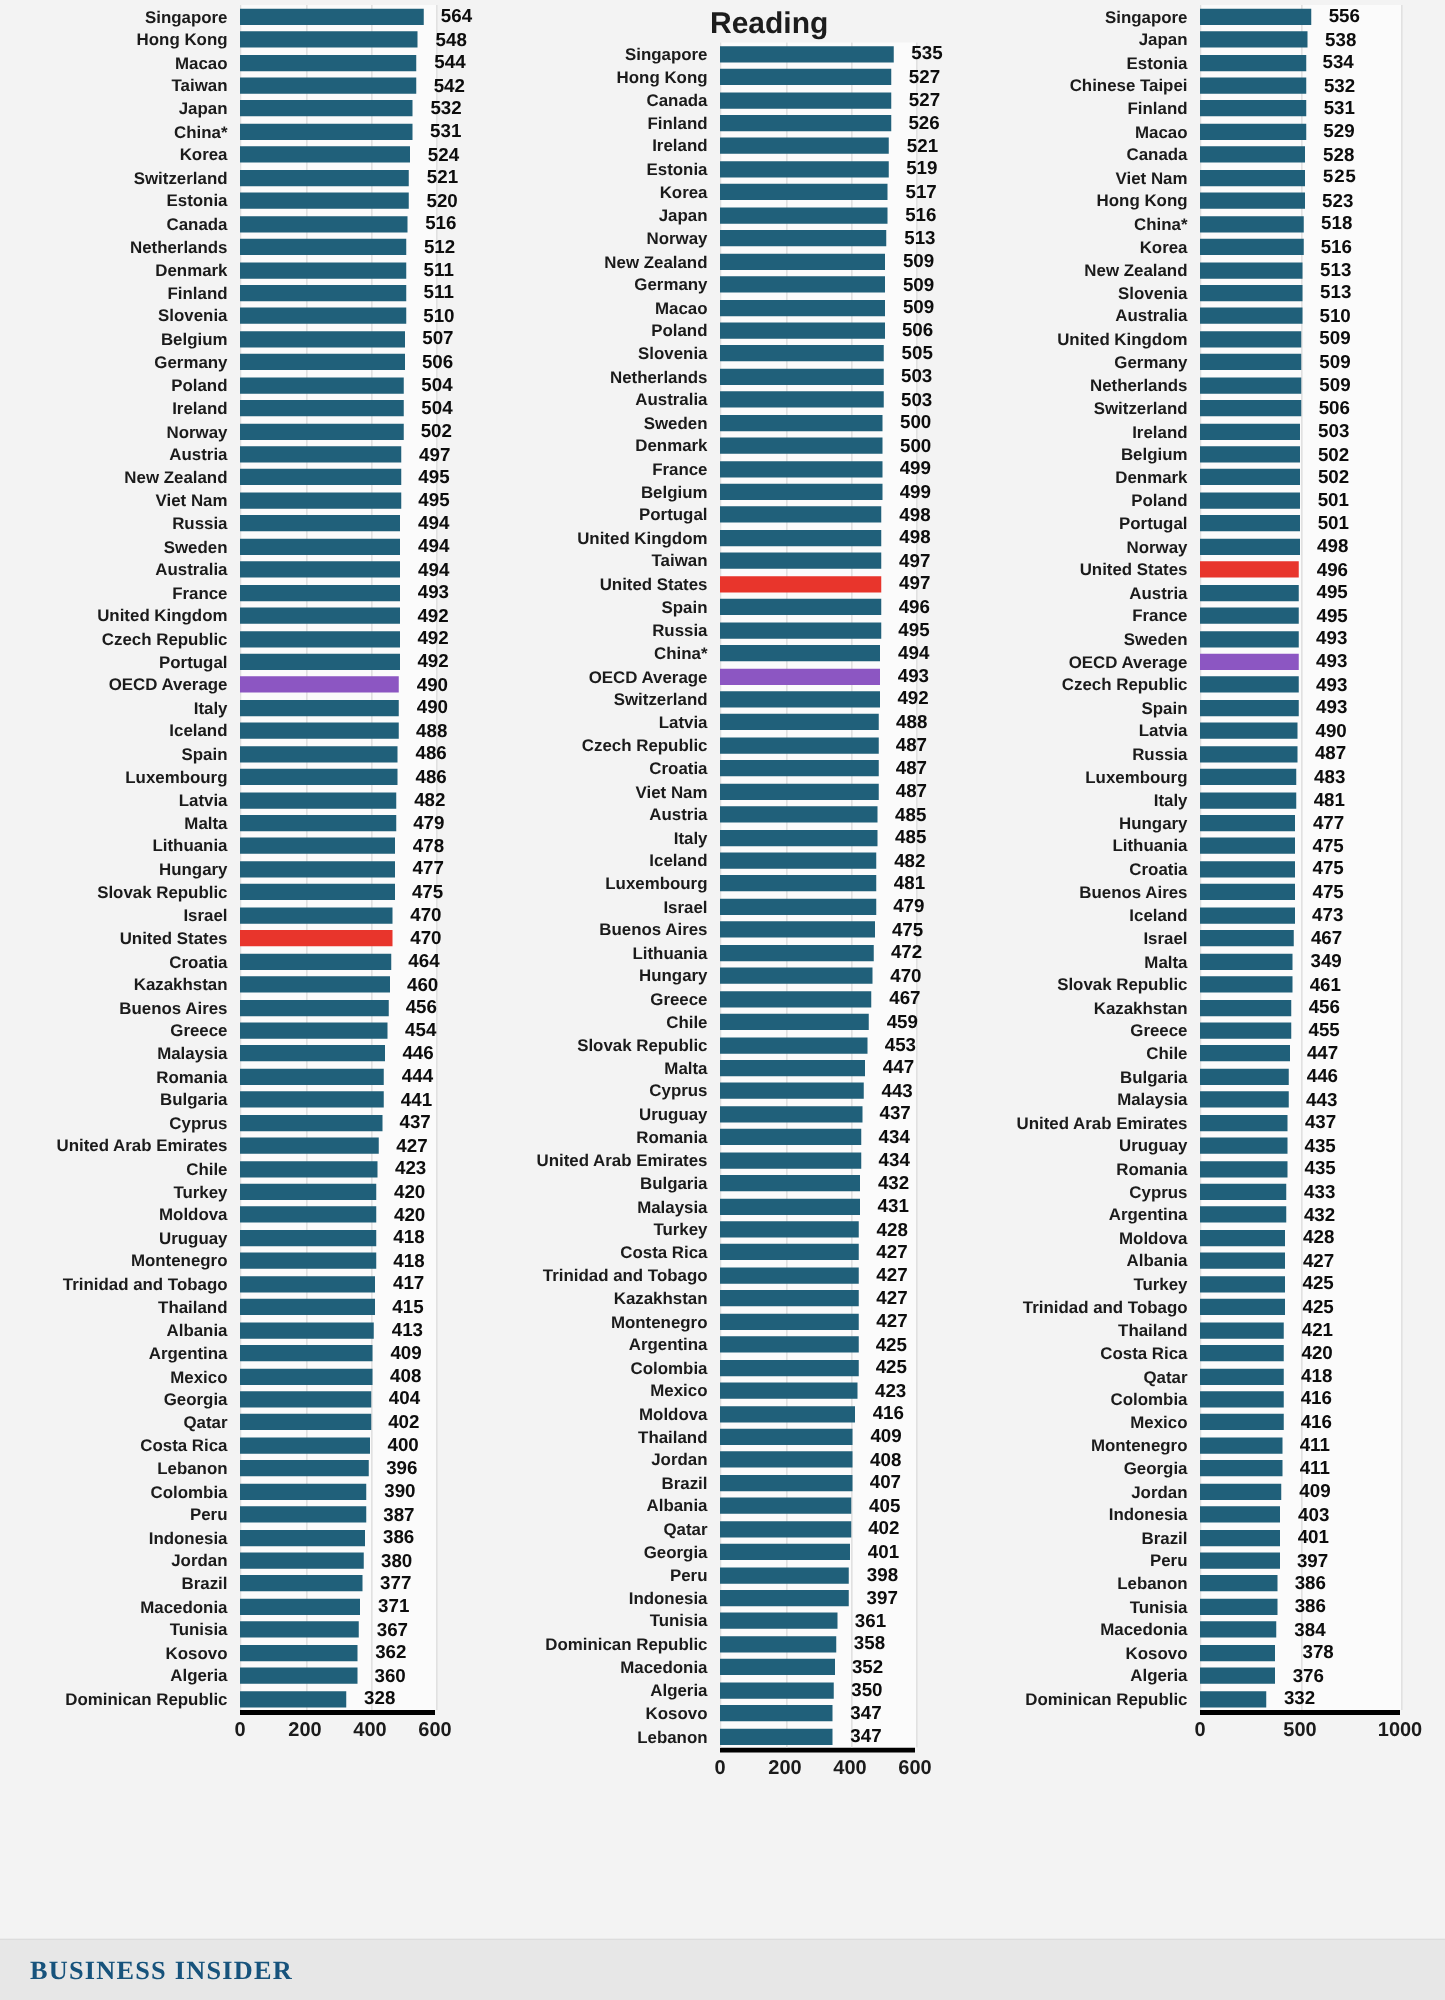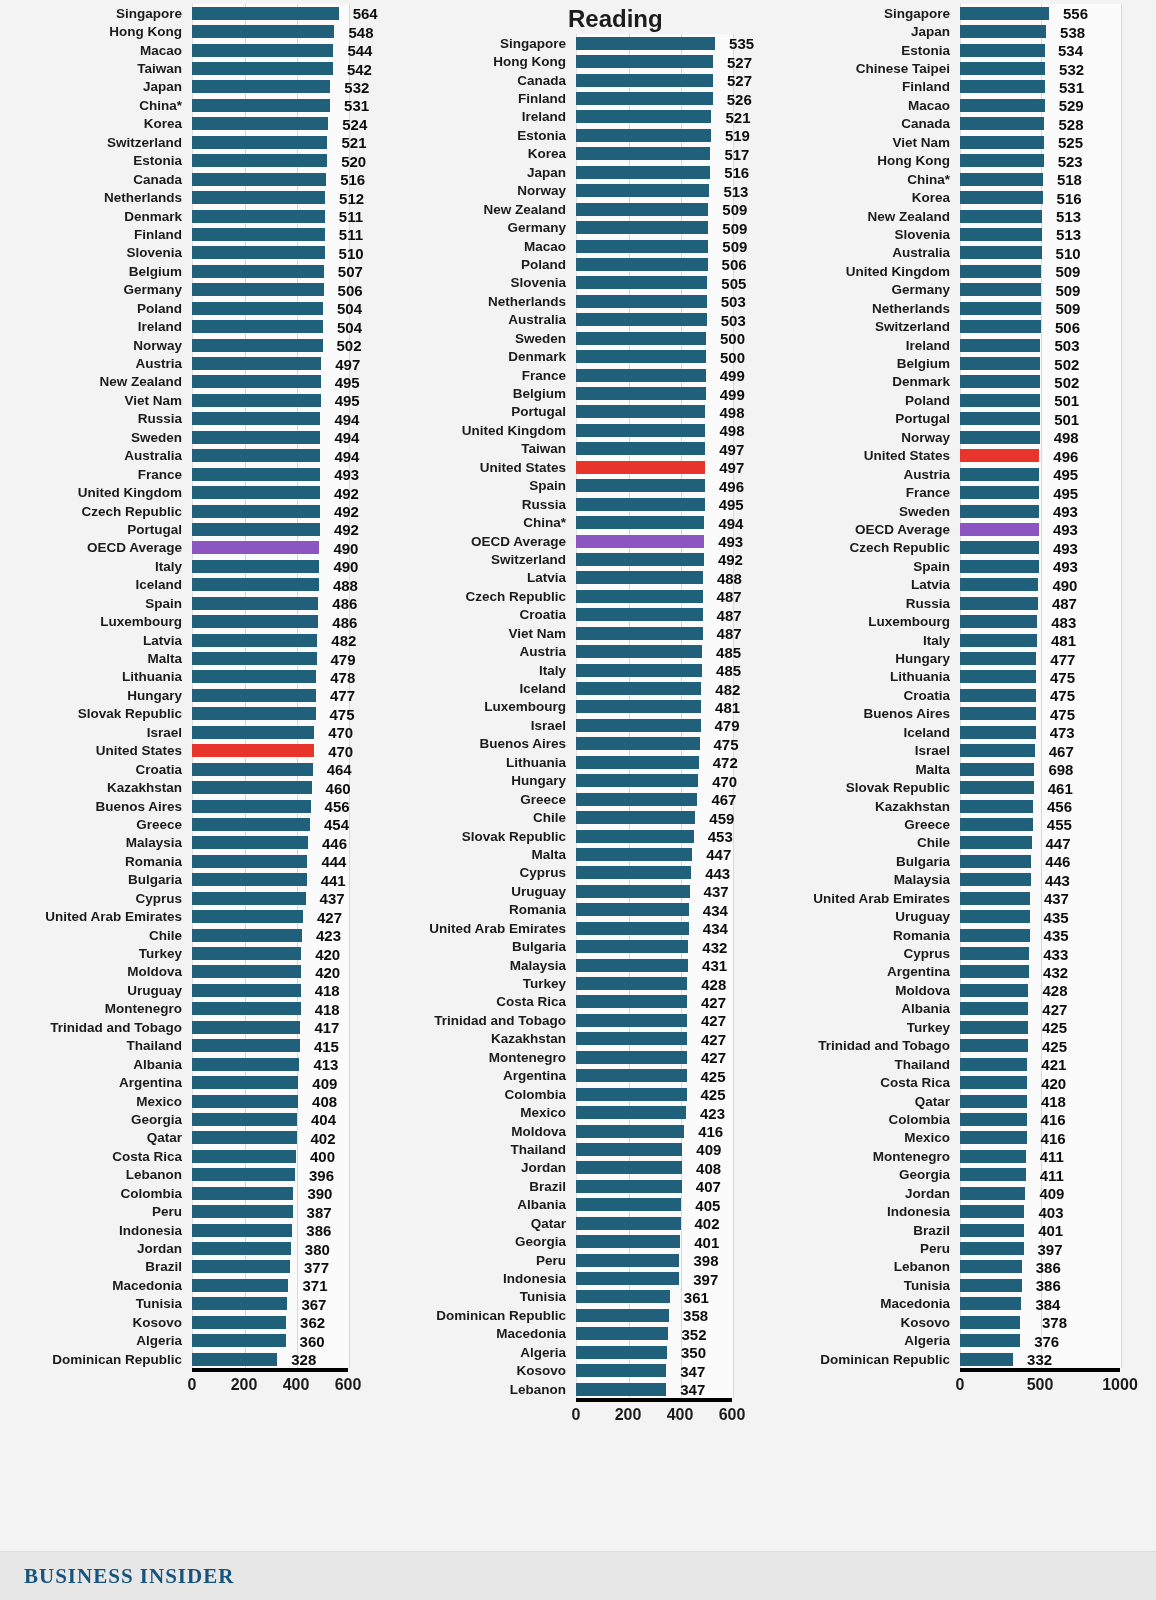--- a/index.html
+++ b/index.html
@@ -880,21 +880,21 @@
             <span class="row-value" style="left: 282.64px;">529</span>
           </div>
           <div class="row">
             <span class="row-label">Canada</span>
             <div class="row-bar" style="width: 84.48px; background: rgb(32, 96, 122);"></div>
             <span class="row-value" style="left: 282.48px;">528</span>
           </div>
           <div class="row">
             <span class="row-label">Viet Nam</span>
             <div class="row-bar" style="width: 84px; background: rgb(32, 96, 122);"></div>
-            <span class="row-value" style="left: 282px;">525</span>
+            <span class="row-value" style="left: 282px; font-family: Liberation Mono, monospace;">525</span>
           </div>
           <div class="row">
             <span class="row-label">Hong Kong</span>
             <div class="row-bar" style="width: 83.68px; background: rgb(32, 96, 122);"></div>
             <span class="row-value" style="left: 281.68px;">523</span>
           </div>
           <div class="row">
             <span class="row-label">China*</span>
             <div class="row-bar" style="width: 82.88px; background: rgb(32, 96, 122);"></div>
             <span class="row-value" style="left: 280.88px;">518</span>
@@ -1050,21 +1050,21 @@
             <span class="row-value" style="left: 273.68px;">473</span>
           </div>
           <div class="row">
             <span class="row-label">Israel</span>
             <div class="row-bar" style="width: 74.72px; background: rgb(32, 96, 122);"></div>
             <span class="row-value" style="left: 272.72px;">467</span>
           </div>
           <div class="row">
             <span class="row-label">Malta</span>
             <div class="row-bar" style="width: 74.4px; background: rgb(32, 96, 122);"></div>
-            <span class="row-value" style="left: 272.4px;">698</span>
+            <span class="row-value" style="left: 272.4px;">349</span>
           </div>
           <div class="row">
             <span class="row-label">Slovak Republic</span>
             <div class="row-bar" style="width: 73.76px; background: rgb(32, 96, 122);"></div>
             <span class="row-value" style="left: 271.76px;">461</span>
           </div>
           <div class="row">
             <span class="row-label">Kazakhstan</span>
             <div class="row-bar" style="width: 72.96px; background: rgb(32, 96, 122);"></div>
             <span class="row-value" style="left: 270.96px;">456</span>

